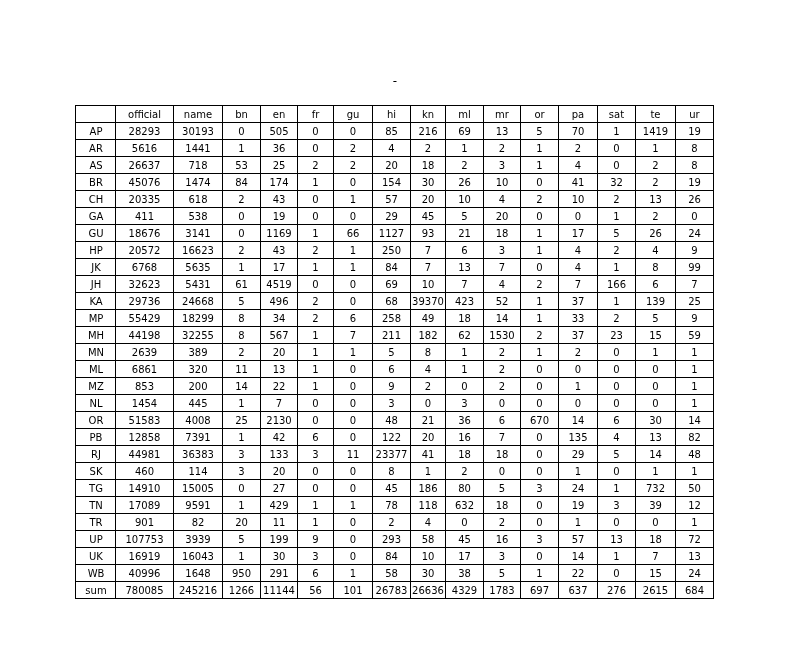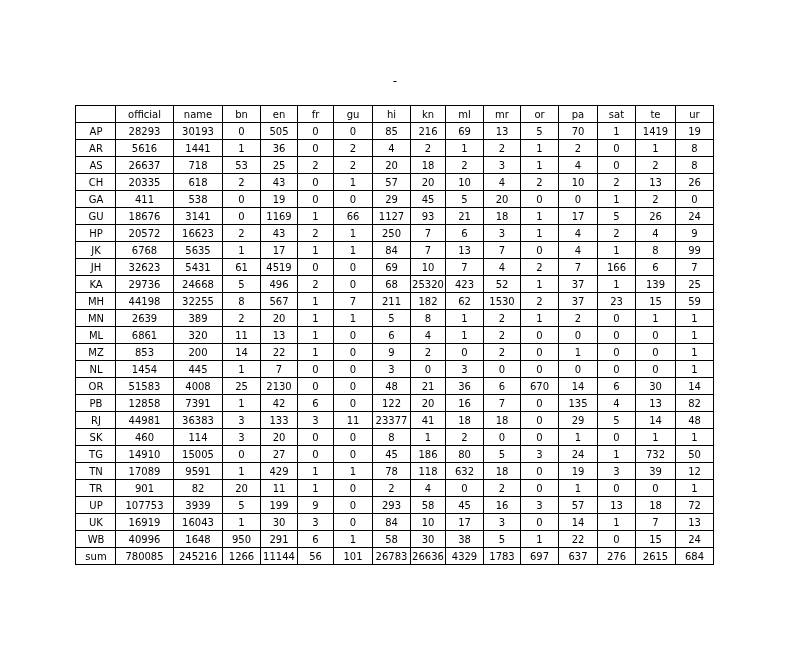--- a/index.html
+++ b/index.html
@@ -146,20 +146,38 @@
           <td>18</td>
           <td>2</td>
           <td>3</td>
           <td>1</td>
           <td>4</td>
           <td>0</td>
           <td>2</td>
           <td>8</td>
         </tr>
         <tr>
+          <td class="row-label">BR</td>
+          <td>45076</td>
+          <td>1474</td>
+          <td>84</td>
+          <td>174</td>
+          <td>1</td>
+          <td>0</td>
+          <td>154</td>
+          <td>30</td>
+          <td>26</td>
+          <td>10</td>
+          <td>0</td>
+          <td>41</td>
+          <td>32</td>
+          <td>2</td>
+          <td>19</td>
+        </tr>
+        <tr>
           <td class="row-label">CH</td>
           <td>20335</td>
           <td>618</td>
           <td>2</td>
           <td>43</td>
           <td>0</td>
           <td>1</td>
           <td>57</td>
           <td>20</td>
           <td>10</td>
@@ -262,28 +280,46 @@
         </tr>
         <tr>
           <td class="row-label">KA</td>
           <td>29736</td>
           <td>24668</td>
           <td>5</td>
           <td>496</td>
           <td>2</td>
           <td>0</td>
           <td>68</td>
-          <td>25320</td>
+          <td>39370</td>
           <td>423</td>
           <td>52</td>
           <td>1</td>
           <td>37</td>
           <td>1</td>
           <td>139</td>
           <td>25</td>
+        </tr>
+        <tr>
+          <td class="row-label">MP</td>
+          <td>55429</td>
+          <td>18299</td>
+          <td>8</td>
+          <td>34</td>
+          <td>2</td>
+          <td>6</td>
+          <td>258</td>
+          <td>49</td>
+          <td>18</td>
+          <td>14</td>
+          <td>1</td>
+          <td>33</td>
+          <td>2</td>
+          <td>5</td>
+          <td>9</td>
         </tr>
         <tr>
           <td class="row-label">MH</td>
           <td>44198</td>
           <td>32255</td>
           <td>8</td>
           <td>567</td>
           <td>1</td>
           <td>7</td>
           <td>211</td>

